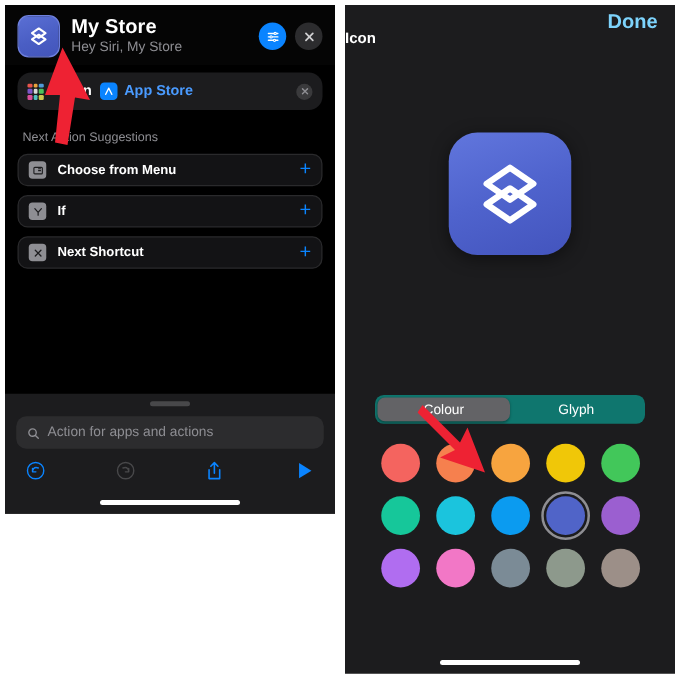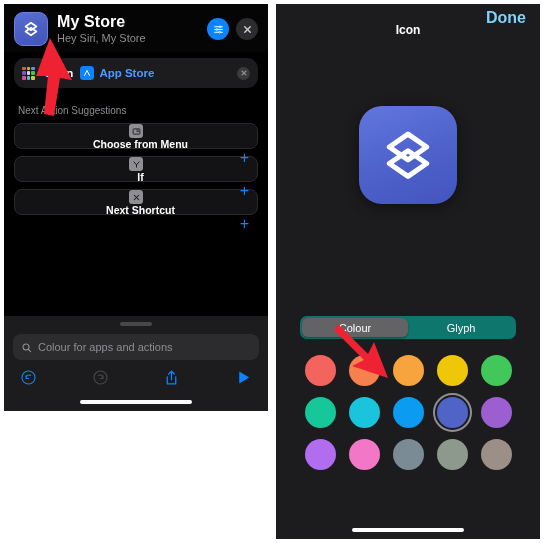--- a/index.html
+++ b/index.html
@@ -54,21 +54,21 @@
     display:inline-flex; align-items:center; justify-content:center;
     margin-left:7px; flex:0 0 auto;
   }
   .act-link { color:#4a9bff; font-size:11.5px; font-weight:bold; margin-left:5px; }
   .act-x { margin-left:auto; width:13px; height:13px; border-radius:50%; background:#3a3a3c; display:flex; align-items:center; justify-content:center;}
 
   .sect-title { color:#8e8e93; font-size:10px; margin:17px 0 7px 14px; }
   .sug-row {
     margin: 0 10px 7px 10px; height: 26px;
     background:#131315; border:1px solid #2a2a2c; border-radius:8px;
-    display:flex; align-items:center; padding:0 8px;flex-direction:column;
+    display:flex; align-items:center; padding:0 8px;
   }
   .sug-ic {
     width:14px; height:14px; border-radius:3px; background:#8e8e93;
     display:flex; align-items:center; justify-content:center; flex:0 0 auto;
   }
   .sug-label { color:#fff; font-size:10.5px; font-weight:bold; margin-left:9px; }
   .sug-plus { margin-left:auto; color:#0a84ff; font-size:16px; line-height:1; font-weight:300;}
 
   .left-bottom { position:absolute; left:0; right:0; bottom:0; background:#1c1c1e; }
   .grabber { width:32px; height:4px; border-radius:2px; background:#48484a; margin:6px auto 0 auto;}
@@ -81,21 +81,21 @@
   .tb-sp { flex:1 1 auto; }
   .home-bar { width:112px; height:4px; border-radius:2px; background:#fff; margin: 4px auto 7px auto; }
 
   
   .phone-right {
     position: relative;
     width: 264px; height: 535px;
     margin: 4px 4px 0 8px;
     background:#1c1c1e; overflow:hidden;
   }
-  .r-hdr { height:44px; display:flex; align-items:center; justify-content:center; position:relative; padding-top:8px;}
+  .r-hdr { height:44px; display:flex; align-items:center; justify-content:flex-start; position:relative; padding-top:8px;}
   .r-title { color:#fff; font-size:12px; font-weight:bold; }
   .r-done { position:absolute; right:14px; top:5px; color:#7dd3fc; font-size:16px; font-weight:bold;}
 
   .big-icon-wrap { display:flex; align-items:center; justify-content:center; margin-top:58px; }
   .big-icon {
     width:98px; height:98px; border-radius:23px;
     background: linear-gradient(160deg,#6176dd 0%,#4f63cd 50%,#4354bd 100%);
     display:flex; align-items:center; justify-content:center;
     box-shadow: 0 3px 14px rgba(0,0,0,.45);
   }
@@ -224,21 +224,21 @@
       <span class="sug-plus">+</span>
     </div>
 
     <div class="left-bottom">
       <div class="grabber"></div>
       <div class="searchbar">
         <svg width="11" height="11" viewBox="0 0 24 24">
           <circle cx="11" cy="11" r="6.5" fill="none" stroke="#8e8e93" stroke-width="2.4"></circle>
           <line x1="16" y1="16" x2="21" y2="21" stroke="#8e8e93" stroke-width="2.4" stroke-linecap="round"></line>
         </svg>
-        <span class="search-ph">Colour for apps and actions</span>
+        <span class="search-ph">Action for apps and actions</span>
       </div>
       <div class="toolbar">
         <span>
           <svg width="17" height="17" viewBox="0 0 24 24">
             <circle cx="12" cy="12" r="9.2" fill="none" stroke="#0a84ff" stroke-width="1.6"></circle>
             <path d="M15 9 C10 7 8.5 11 8.5 13 M8.5 9.5 L8.5 13.4 L12.3 13.4" fill="none" stroke="#0a84ff" stroke-width="1.6" stroke-linecap="round" stroke-linejoin="round"></path>
           </svg>
         </span>
         <span class="tb-sp"></span>
         <span>

